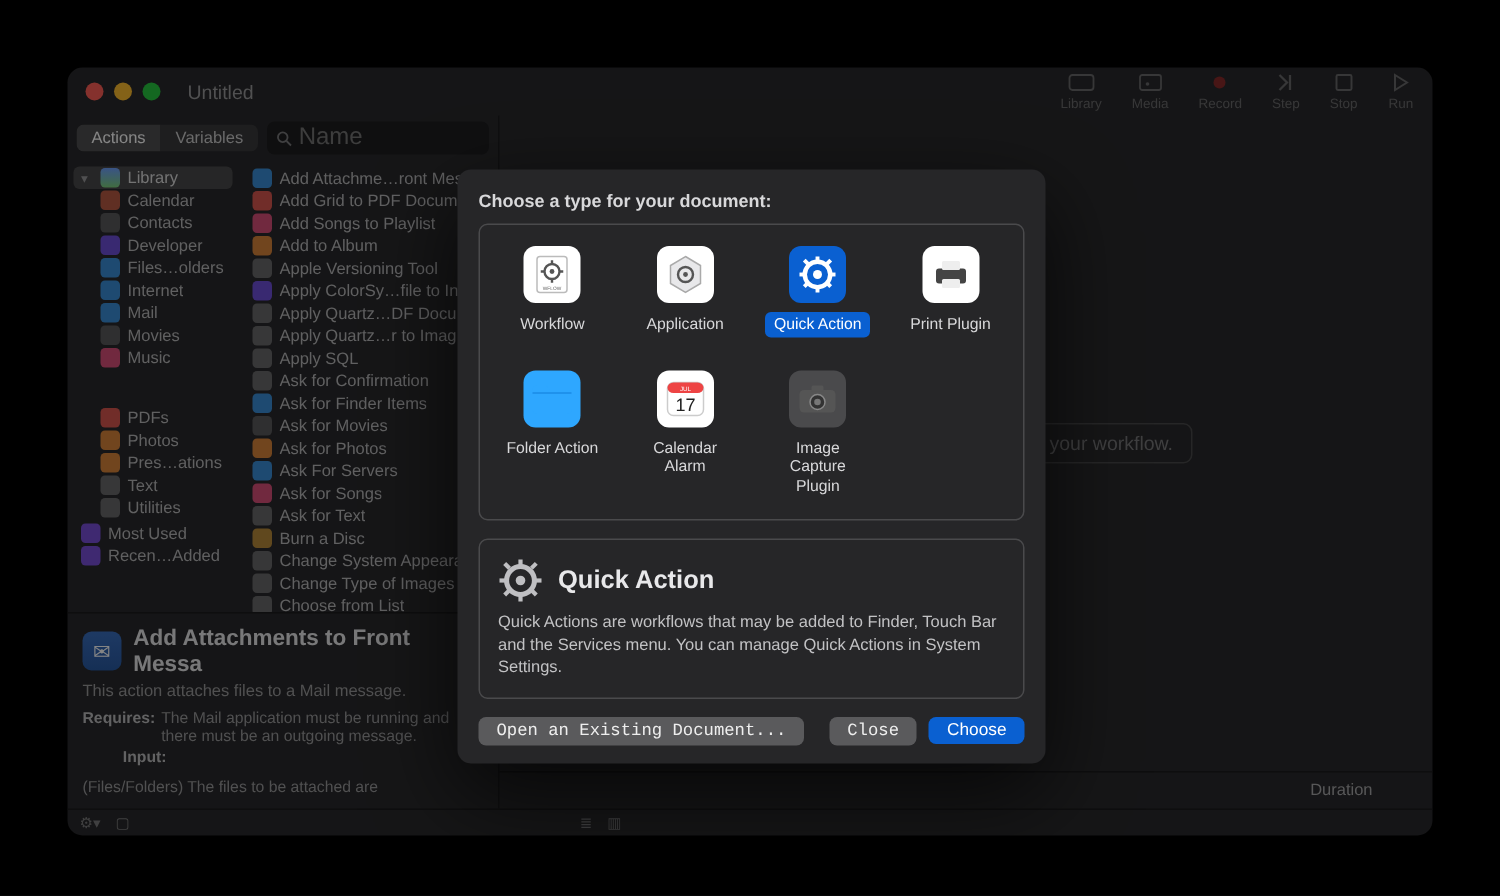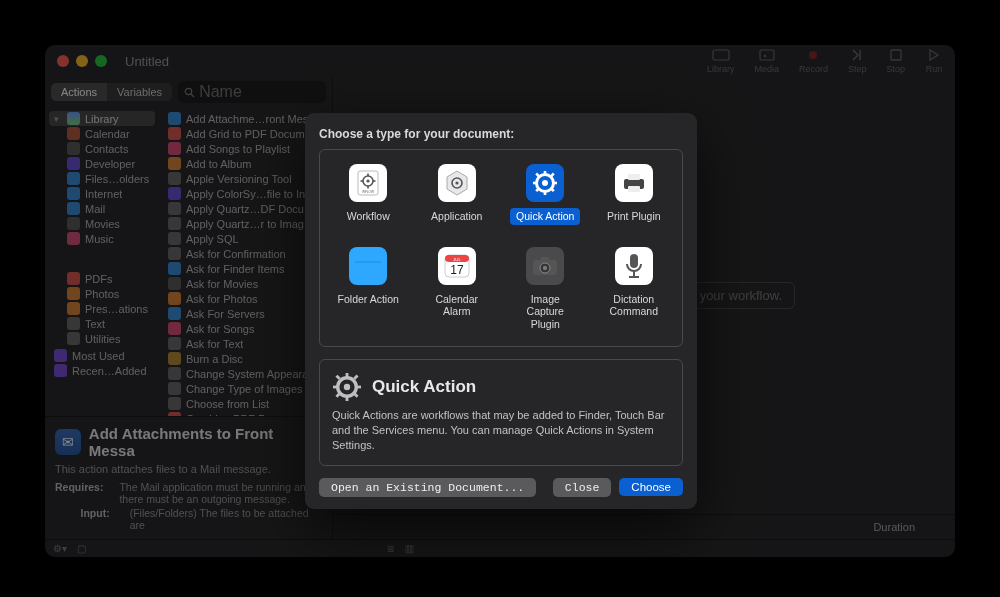--- a/index.html
+++ b/index.html
@@ -337,25 +337,25 @@
           </div>
       </div>
 
       <div class="detail">
         <div class="detail-hdr">
           <div class="dico">✉︎</div>
           <div class="detail-title">Add Attachments to Front Messa</div>
         </div>
         <div class="detail-sub">This action attaches files to a Mail message.</div>
         <div class="detail-meta">
-          <div style="display:flex; gap:16px;">
+          <div style="display:flex; gap:4px;">
               <b style="width:56px; text-align:right;">Requires:</b>
               <span>The Mail application must be running and there must be an outgoing message.</span>
             </div>
-          <div style="display:flex; gap:20px;">
+          <div style="display:flex; gap:8px;flex-direction:column;">
               <b style="width:56px; text-align:right;">Input:</b>
               <span>(Files/Folders) The files to be attached are</span>
             </div>
         </div>
       </div>
     </div>
 
     <div class="main">
       <div class="canvas">
         <div class="placeholder">Drag actions or files here to build your workflow.</div>
@@ -461,31 +461,20 @@
       <div class="type">
         <div class="ticon cam">
             <svg width="28" height="22" viewBox="0 0 28 22">
               <rect x="2" y="5" width="24" height="15" rx="3" fill="#555"></rect>
               <rect x="10" y="2" width="8" height="4" rx="1" fill="#555"></rect>
               <circle cx="14" cy="13" r="5" fill="#333" stroke="#888"></circle>
               <circle cx="14" cy="13" r="2.2" fill="#777"></circle>
             </svg>
           </div>
         <div class="tlabel">Image Capture Plugin</div>
-      </div>
-      <div class="type">
-        <div class="ticon mic">
-            <svg width="20" height="28" viewBox="0 0 20 28">
-              <rect x="6" y="2" width="8" height="14" rx="4" fill="#555"></rect>
-              <path d="M3 12a7 7 0 0 0 14 0" fill="none" stroke="#555" stroke-width="2"></path>
-              <line x1="10" y1="19" x2="10" y2="25" stroke="#555" stroke-width="2"></line>
-              <line x1="5" y1="25" x2="15" y2="25" stroke="#555" stroke-width="2"></line>
-            </svg>
-          </div>
-        <div class="tlabel">Dictation Command</div>
       </div>
     </div>
   </div>
 
   <div class="desc-box">
     <div class="desc-hdr">
       <div class="dicon">
           <svg width="30" height="30" viewBox="0 0 30 30">
             <g fill="#bfbfc2">
               <circle cx="15" cy="15" r="3.2"></circle>

